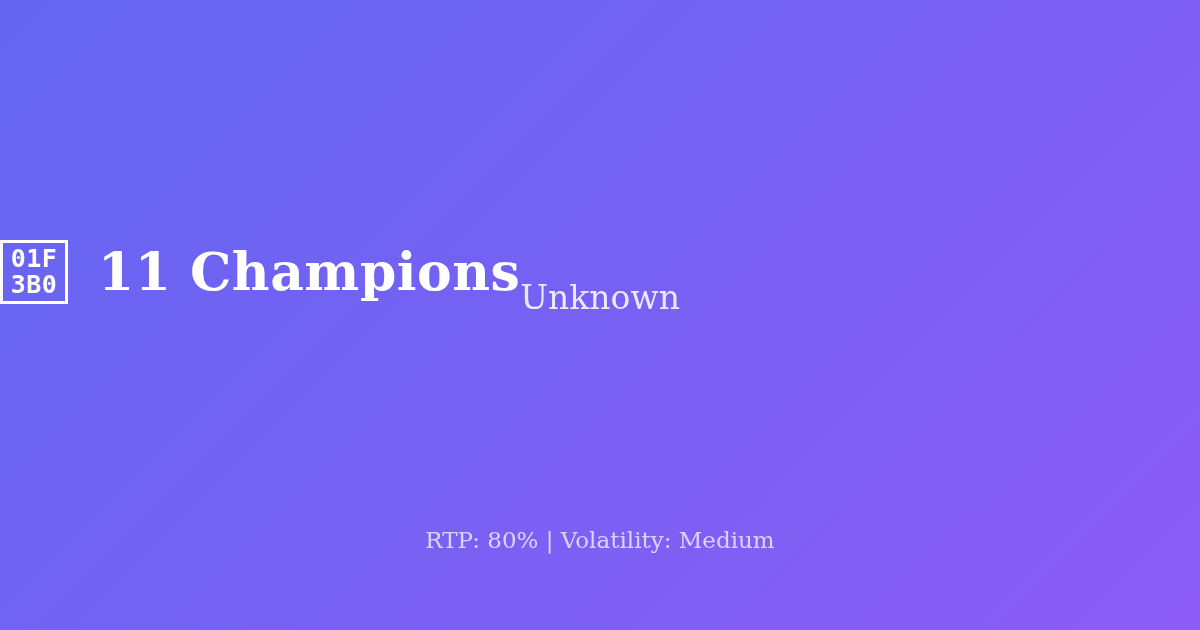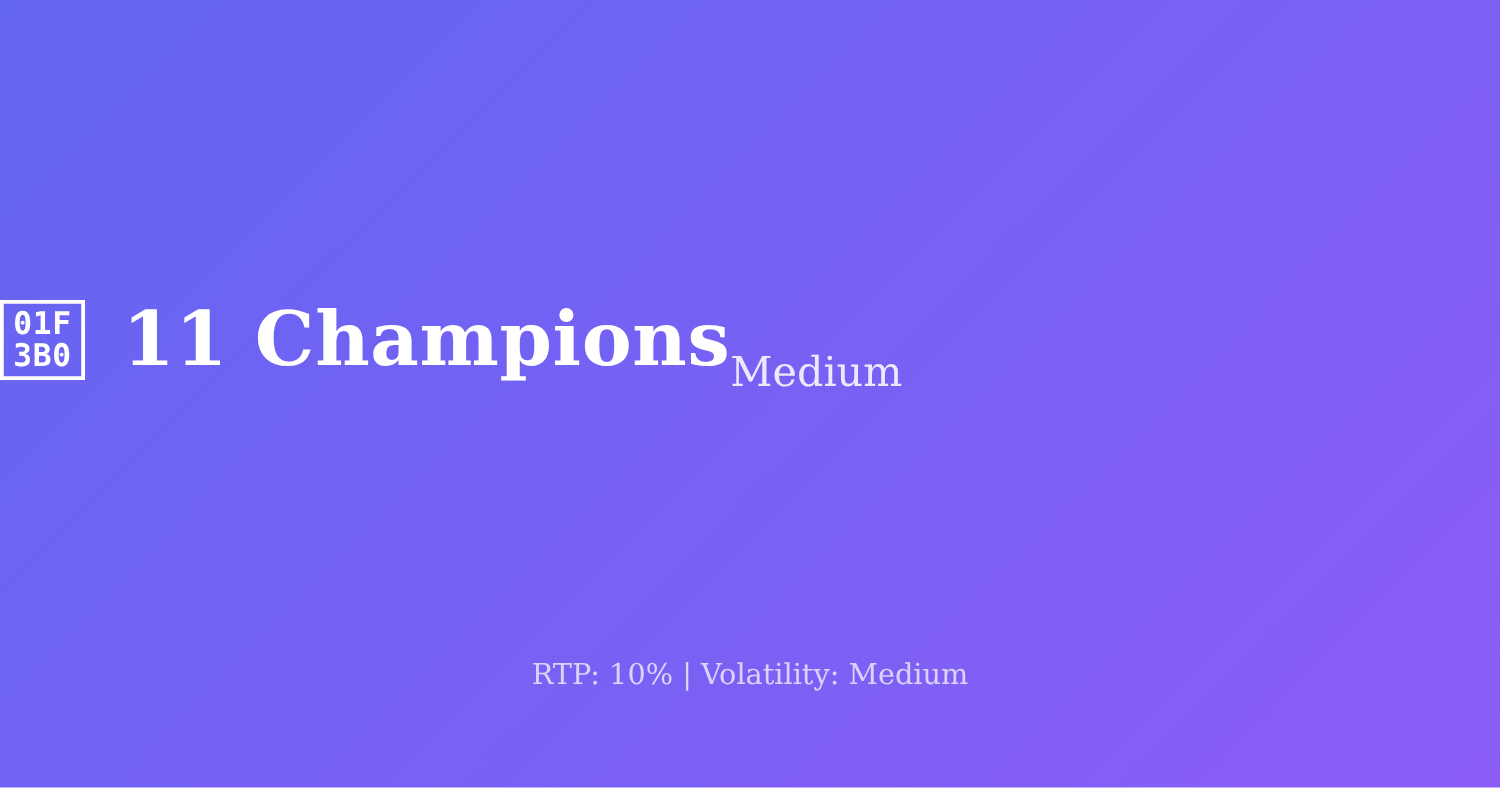--- a/index.html
+++ b/index.html
@@ -66,21 +66,21 @@
     font-weight: 700;
     font-size: 25px;
     letter-spacing: 0.5px;
     color: #ffffff;
     line-height: 1.06;
   }
 
   .game-title {
     font-family: "DejaVu Serif", "Liberation Serif", serif;
     font-weight: 700;
-    font-size: 60px;
+    font-size: 52px;
     line-height: 1;
     color: #ffffff;
     white-space: nowrap;
     letter-spacing: 0.5px;
   }
 
   .provider {
     margin-top: 50px;
     font-family: "DejaVu Serif", "Liberation Serif", serif;
     font-weight: 400;
@@ -116,19 +116,19 @@
 
       <span class="tofu-box">
         <span class="tofu-row">01F</span>
         <span class="tofu-row">3B0</span>
       </span>
 
       <h1 class="game-title">11 Champions</h1>
 
     </div>
 
-    <div class="provider">Medium</div>
+    <div class="provider">Unknown</div>
 
   </div>
 
-  <div class="meta">RTP: 10% | Volatility: Medium</div>
+  <div class="meta">RTP: 80% | Volatility: Medium</div>
 
 </div>
 
 </body></html>

